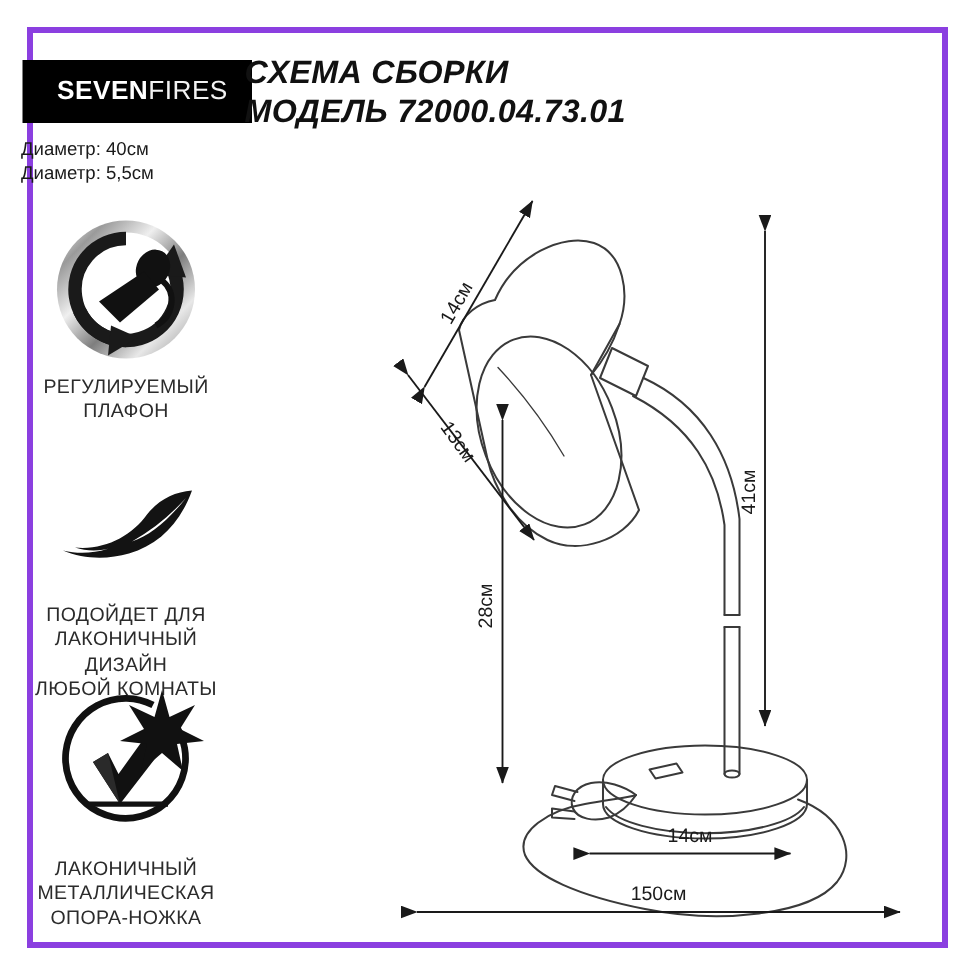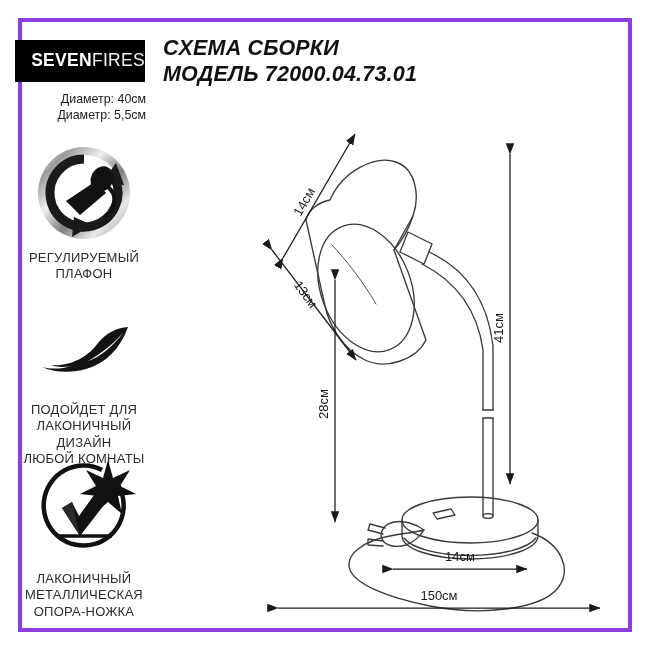--- a/index.html
+++ b/index.html
@@ -5,27 +5,27 @@
   html,body{margin:0;padding:0;background:#ffffff;}
   body{width:650px;height:650px;overflow:hidden;
        font-family:"Liberation Sans","DejaVu Sans",sans-serif;
        color:#1a1a1a;}
   #page{position:relative;width:650px;height:650px;background:#fff;box-sizing:border-box;}
   #frame{position:absolute;left:18px;top:18px;width:614px;height:614px;
          border:4px solid #8b3fe0;box-sizing:border-box;pointer-events:none;}
 
   
   #logo{position:absolute;left:15px;top:40px;width:130px;height:42px;background:#000;
-        display:flex;align-items:center;justify-content:flex-end;}
+        display:flex;align-items:center;justify-content:flex-start;padding-left:23px;}
   #logo .lg{font-size:17.5px;letter-spacing:.3px;line-height:1;white-space:nowrap;}
   #logo .s1{color:#fff;font-weight:bold;}
   #logo .s2{color:#f2f2f2;font-weight:400;}
 
   
-  #specs{position:absolute;left:14px;top:92px;width:132px;text-align:right;
+  #specs{position:absolute;left:14px;top:92px;width:132px;text-align:left;
          font-size:12.4px;line-height:1.28;color:#1a1a1a;}
 
   
   #title{position:absolute;left:163px;top:36px;width:420px;
          font-size:21.5px;font-weight:bold;line-height:1.2;letter-spacing:.2px;color:#111;font-style:italic;}
   #title .l2{display:block;}
 
   
   .feature{position:absolute;width:152px;left:8px;text-align:center;}
   .feature .ic{height:100px;display:flex;align-items:center;justify-content:center;}

